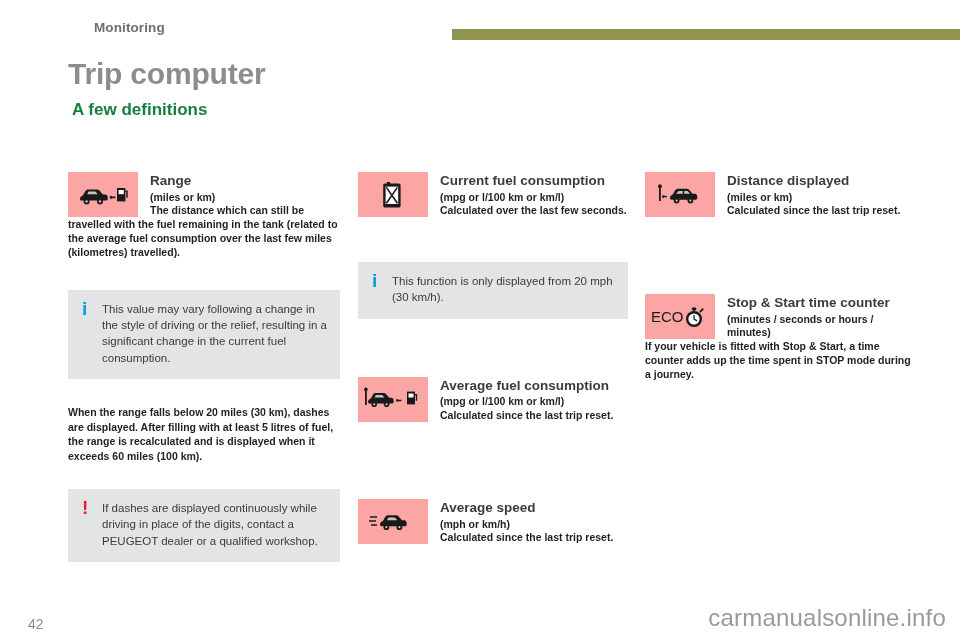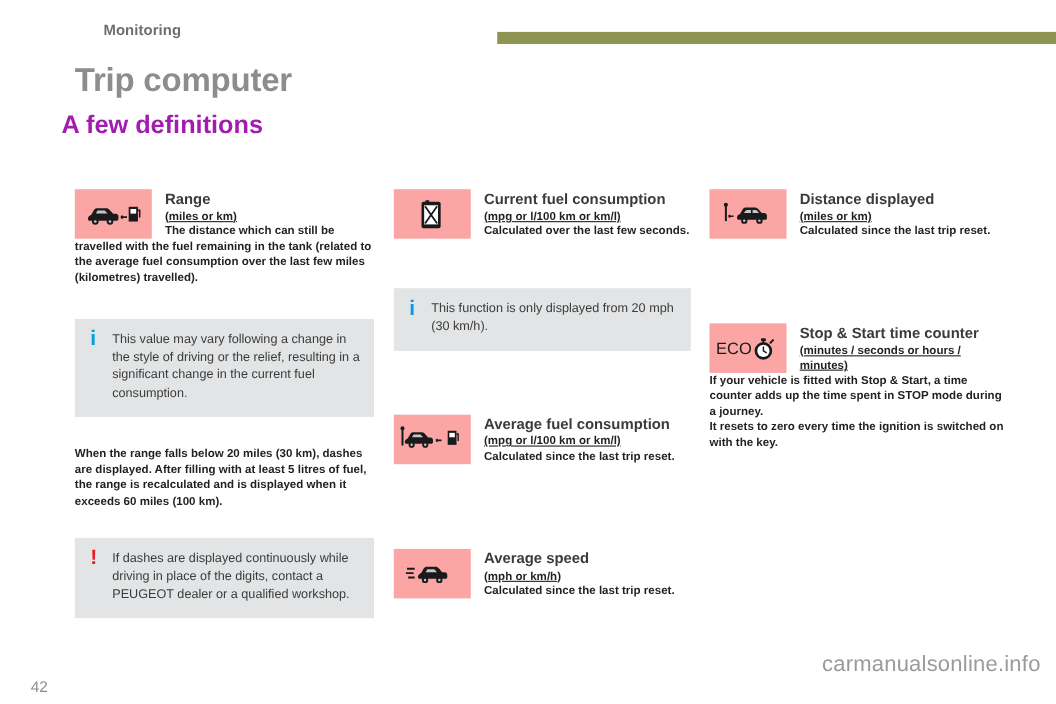--- a/index.html
+++ b/index.html
@@ -42,24 +42,24 @@
   #page-title {
     position: absolute;
     left: 68px; top: 57px;
     font-size: 30px;
     font-weight: bold;
     color: #8d8d8d;
     letter-spacing: -.2px;
   }
   #page-subtitle {
     position: absolute;
-    left: 56px; top: 100px;
-    font-size: 23px;
-    font-weight: bold;
-    color: #a21caf;
+    left: 72px; top: 100px;
+    font-size: 17px;
+    font-weight: bold;
+    color: #15803d;
   }
 
   
   .column { position: absolute; top: 140px; }
   #col-left   { left: 68px;  width: 272px; }
   #col-middle { left: 358px; width: 270px; }
   #col-right  { left: 645px; width: 272px; }
 
   
   .def-block { position: relative; margin-bottom: 4px; margin-top: 32px; }
@@ -81,21 +81,20 @@
     line-height: 1.16;
     padding-top: 1px;
   }
   .def-unit {
     margin-left: 82px;
     font-size: 10.5px;
     font-weight: bold;
     color: #231f20;
     line-height: 1.3;
     padding-top: 2px;
-    text-decoration: underline;
   }
   .def-desc-indent {
     margin-left: 82px;
     font-size: 10.5px;
     font-weight: bold;
     color: #231f20;
     line-height: 1.32;
   }
   .def-desc-full {
     margin-left: 0;
@@ -138,22 +137,22 @@
   
   #page-number {
     position: absolute;
     left: 28px; bottom: 8px;
     font-size: 14px;
     font-weight: normal;
     color: #8d8d8d;
   }
   #watermark {
     position: absolute;
-    right: 14px; bottom: 24px;
-    font-size: 20px;
+    right: 14px; bottom: 8px;
+    font-size: 24px;
     color: #9a9a9a;
     letter-spacing: .2px;
   }
   .spacer-md { height: 26px; }
   .spacer-lg { height: 40px; }
 </style>
 </head>
 <body>
 
 <div id="page-header">
@@ -306,19 +305,18 @@
         <circle cx="44" cy="15" r="5.6" fill="#ffffff"></circle>
         <rect x="41.8" y="3.6" width="4.4" height="2.6" rx=".8" fill="#1a1a1a"></rect>
         <rect x="43.2" y="5.6" width="1.6" height="2.2" fill="#1a1a1a"></rect>
         <path d="M50.4 7.6l2.4-2.4" stroke="#1a1a1a" stroke-width="1.8" stroke-linecap="round"></path>
         <path d="M44 15v-3.6M44 15l2.6 1.6" stroke="#1a1a1a" stroke-width="1.3" stroke-linecap="round"></path>
       </svg>
     </div>
     <div class="def-title">Stop &amp; Start time counter</div>
     <div class="def-unit">(minutes / seconds or hours / minutes)</div>
     <div class="def-desc-full">If your vehicle is fitted with Stop &amp; Start, a time counter adds up the time spent in STOP mode during a journey.</div>
-    <div class="def-desc-full">It resets to zero every time the ignition is switched on with the key.</div>
   </div>
 
 </div>
 
 <div id="page-number">42</div>
 <div id="watermark">carmanualsonline.info</div>
 
 </body></html>

